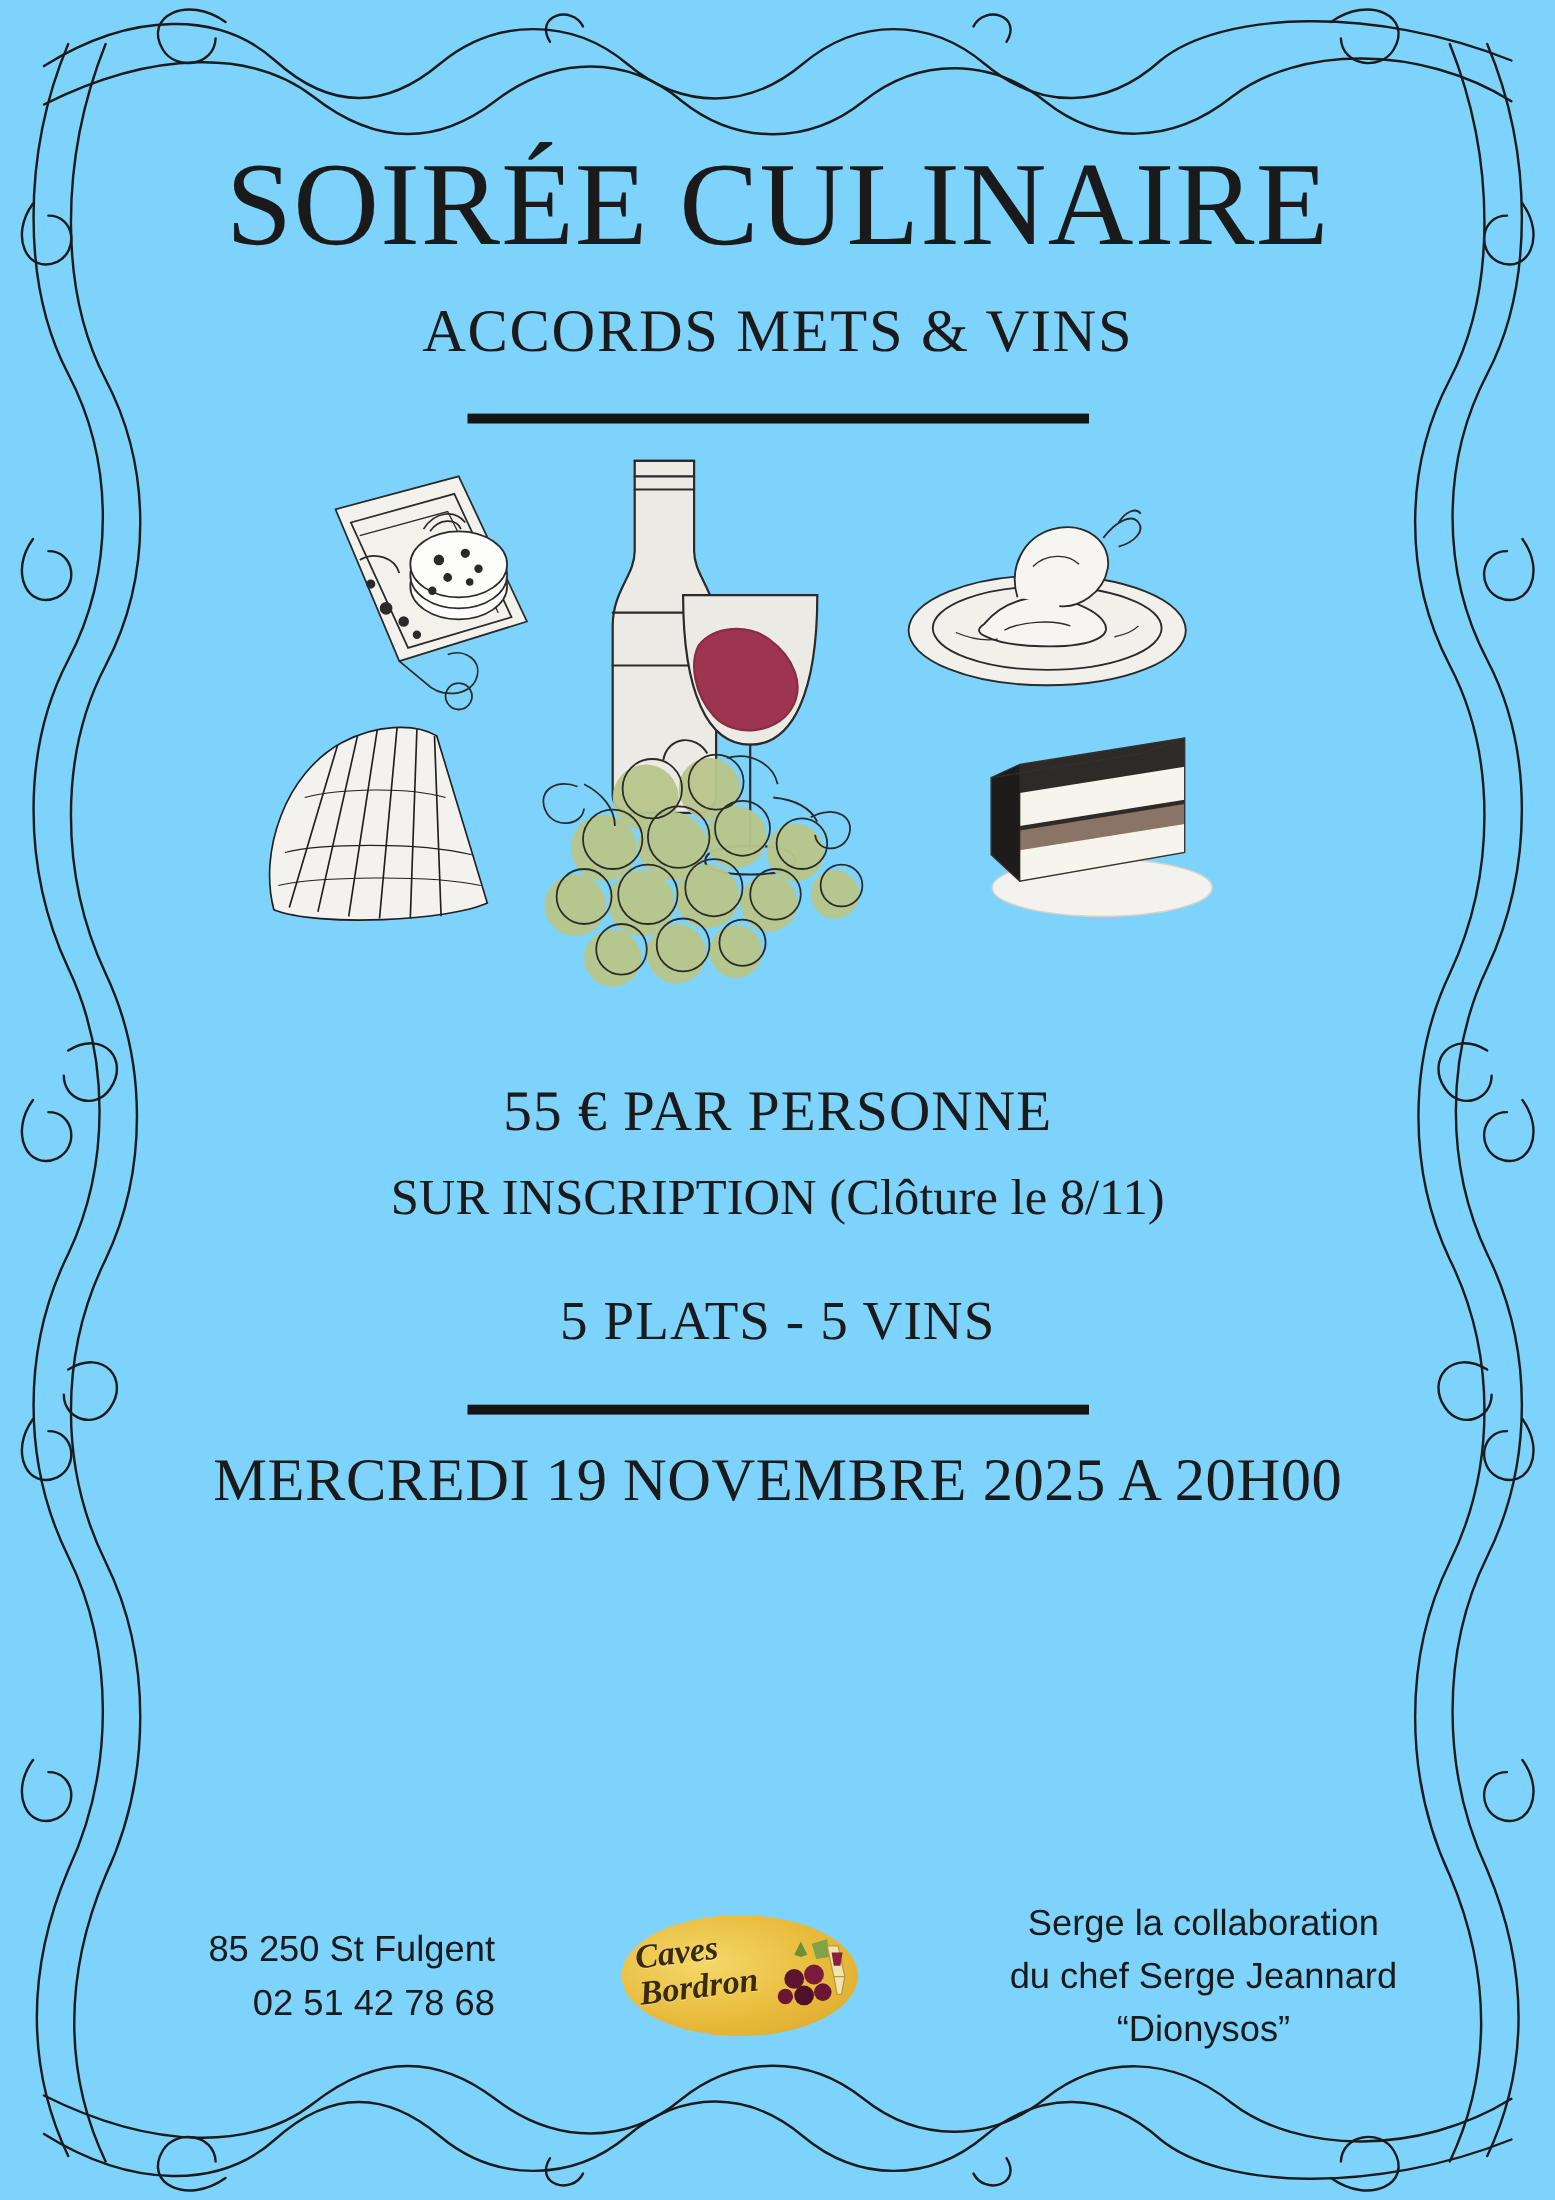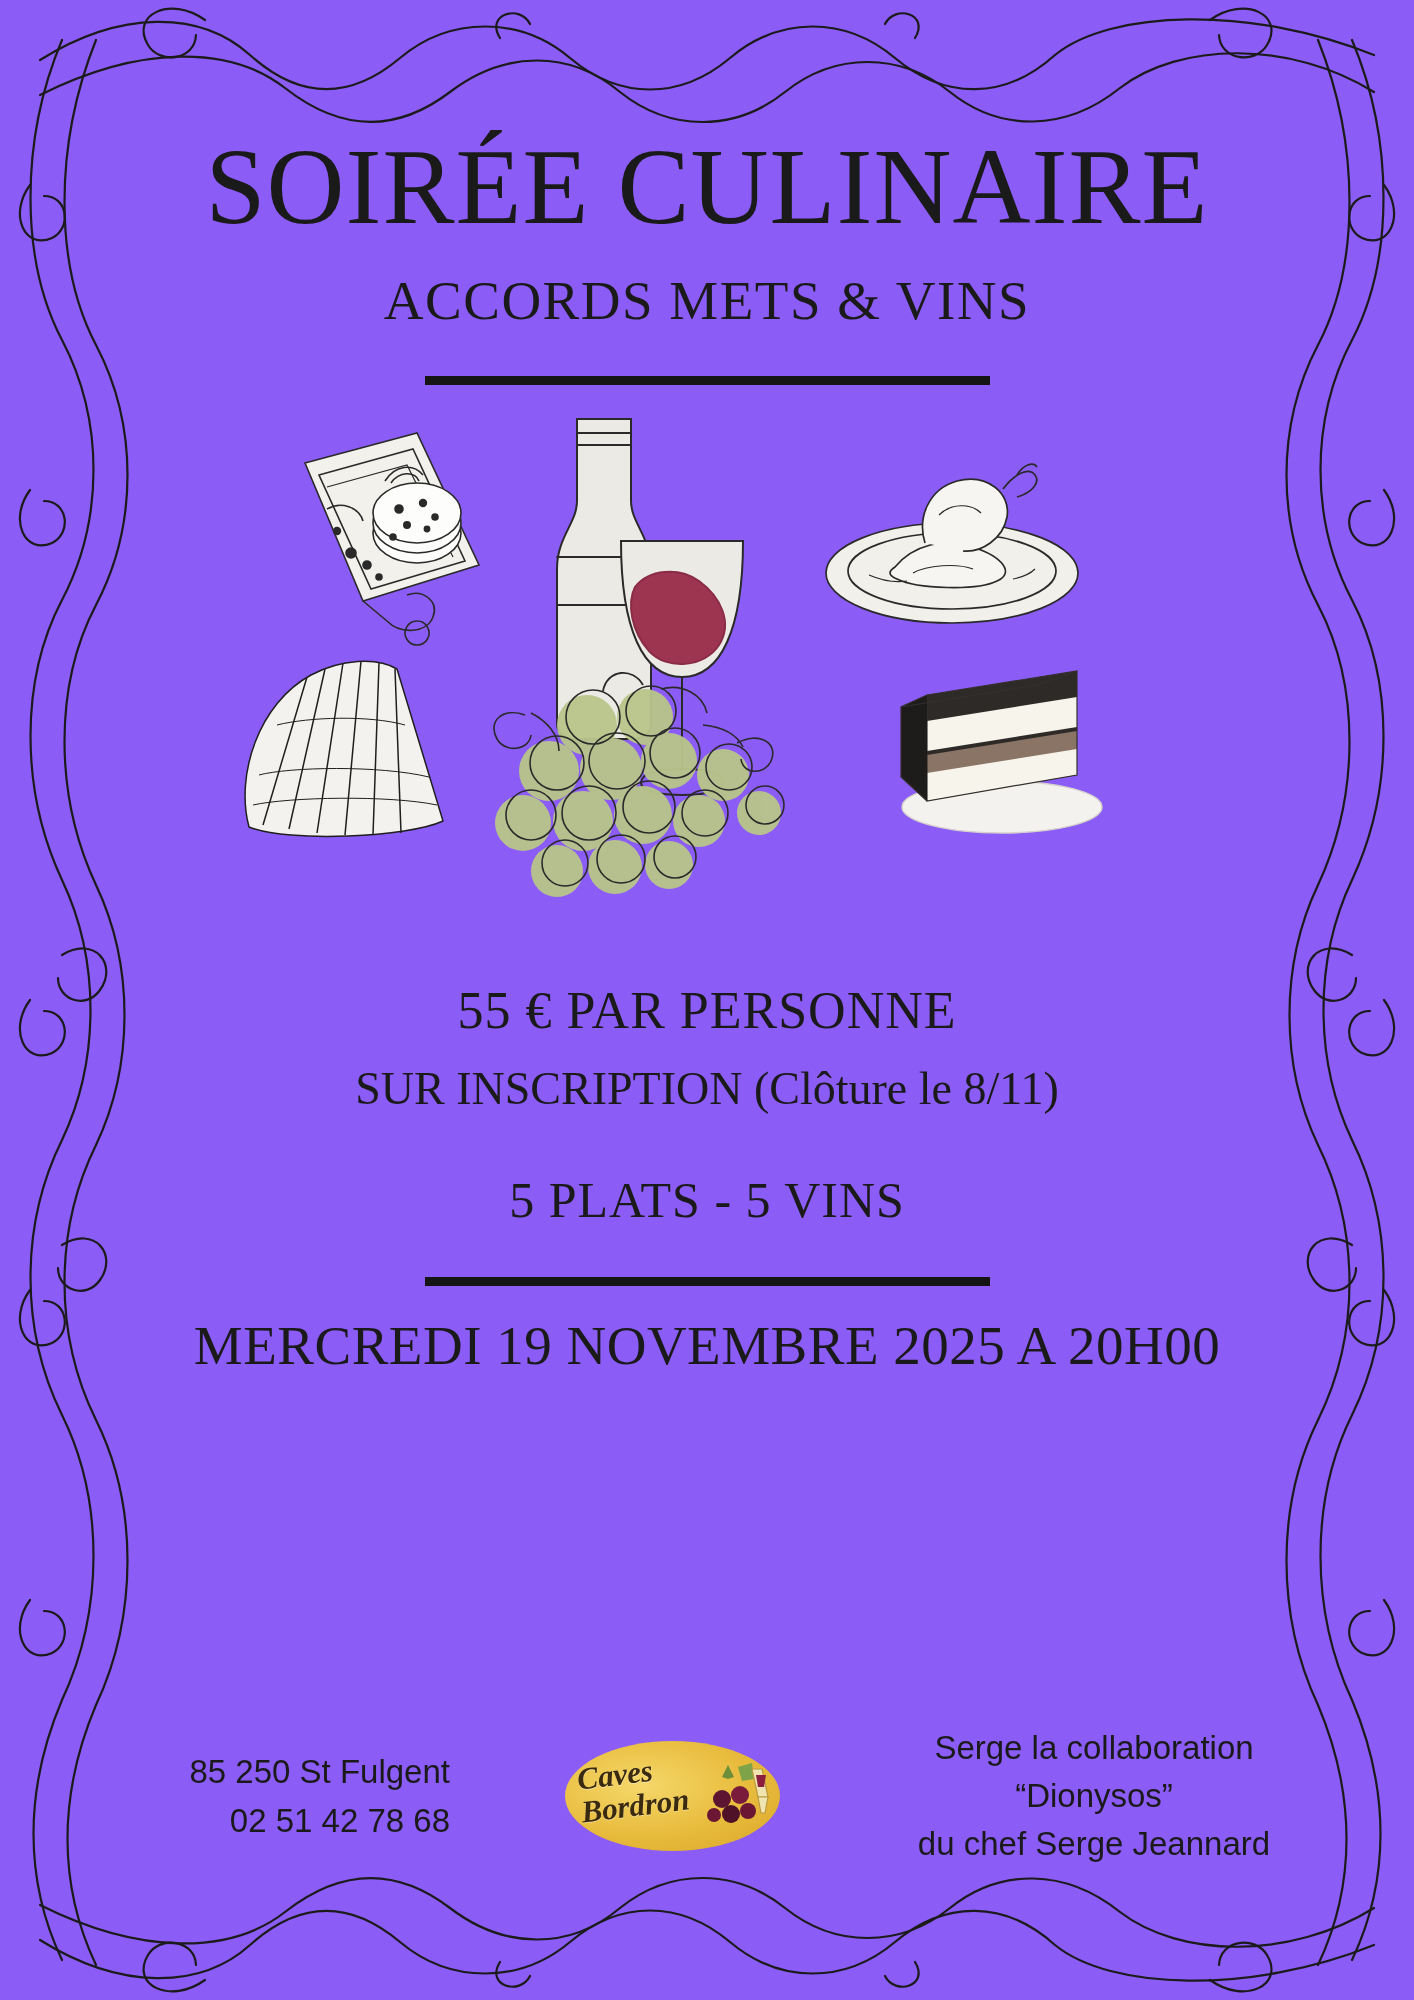--- a/index.html
+++ b/index.html
@@ -11,21 +11,21 @@
     height: 2000px;
     background: #e8e4de;
     font-family: "Liberation Serif", serif;
     color: #1a1a1a;
     overflow: hidden;
   }
   .poster {
     position: relative;
     width: 1414px;
     height: 2000px;
-    background: #8b5cf6;
+    background: #7dd3fc;
     box-sizing: border-box;
     padding-left: 23px;
   }
 
   
   .border-deco {
     position: absolute;
     left: 0; top: 0;
     width: 1414px;
     height: 2000px;
@@ -382,18 +382,18 @@
           <circle cx="32" cy="56" r="7" fill="#6b1734"></circle>
           <path d="M70 10 L76 38 L86 38 L80 10 Z" fill="#f0e4b0" stroke="#b99a3f" stroke-width="1.2"></path>
           <path d="M76 38 L86 38 L83 54 L79 54 Z" fill="#f0e4b0" stroke="#b99a3f" stroke-width="1.2"></path>
           <path d="M74 16 L84 16 L82 28 L76 28 Z" fill="#8c1f3d"></path>
         </g>
       </svg>
     </div>
 
     <div class="footer-right">
       <div>Serge la collaboration</div>
+      <div>du chef Serge Jeannard</div>
       <div>“Dionysos”</div>
-      <div>du chef Serge Jeannard</div>
     </div>
   </div>
 
 </div>
 
 </body></html>

